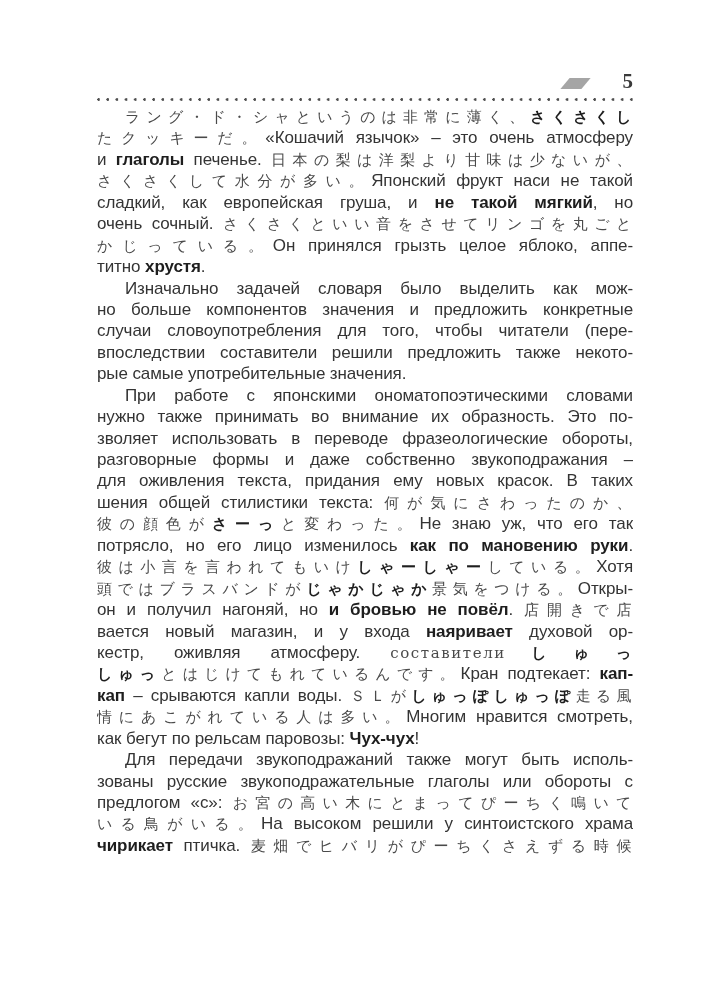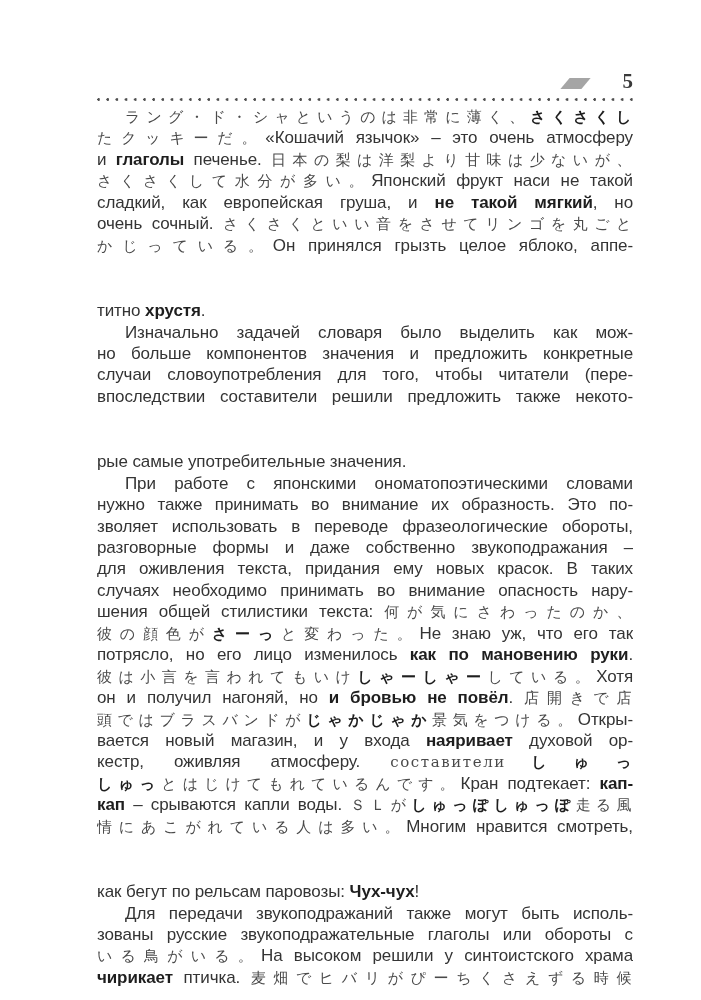--- a/index.html
+++ b/index.html
@@ -32,21 +32,21 @@
   .textblock{
     position:absolute; left:97px; top:106px; width:536px;
   }
   .line{
     height:21.45px; line-height:21.45px; font-size:17px;
     text-align:justify; text-align-last:justify;
     white-space:nowrap; overflow:hidden;
     letter-spacing:-0.1px;
   }
   .line.ind{text-indent:28px;}
-  .line.end{text-align-last:left;margin-top:44px;}
+  .line.end{text-align-last:left;}
   .b{font-weight:700; color:var(--bold);}
   .jp{
     font-family:"DejaVu Serif", serif;
     color:var(--jp); letter-spacing:1.6px; font-size:15px;
   }
   .jp.b{font-family:"DejaVu Sans", sans-serif; color:var(--bold);}
 </style>
 </head>
 <body>
 
@@ -70,32 +70,32 @@
       <div class="line ind"><span class="ru">Изначально задачей словаря было выделить как мож-</span></div>
       <div class="line"><span class="ru">но больше компонентов значения и предложить конкретные</span></div>
       <div class="line"><span class="ru">случаи словоупотребления для того, чтобы читатели (пере-</span></div>
       <div class="line"><span class="ru">впоследствии составители решили предложить также некото-</span></div>
       <div class="line end"><span class="ru">рые самые употребительные значения.</span></div>
       <div class="line ind"><span class="ru">При работе с японскими ономатопоэтическими словами</span></div>
       <div class="line"><span class="ru">нужно также принимать во внимание их образность. Это по-</span></div>
       <div class="line"><span class="ru">зволяет использовать в переводе фразеологические обороты,</span></div>
       <div class="line"><span class="ru">разговорные формы и даже собственно звукоподражания –</span></div>
       <div class="line"><span class="ru">для оживления текста, придания ему новых красок. В таких</span></div>
-      <div class="line"><span class="ru">случаях необходимо принимать во внимание опасность нару-</span></div>
       <div class="line"><span class="ru">шения общей стилистики текста: </span><span class="jp">何が気にさわったのか、</span></div>
       <div class="line"><span class="jp">彼の顔色が</span><span class="jp b">さーっ</span><span class="jp">と変わった。</span><span class="ru">Не знаю уж, что его так</span></div>
       <div class="line"><span class="ru">потрясло, но его лицо изменилось </span><span class="ru b">как по мановению руки</span><span class="ru">.</span></div>
       <div class="line"><span class="jp">彼は小言を言われてもいけ</span><span class="jp b">しゃーしゃー</span><span class="jp">している。</span><span class="ru">Хотя</span></div>
+      <div class="line"><span class="jp">頭ではブラスバンドが</span><span class="jp b">じゃかじゃか</span><span class="jp">景気をつける。</span><span class="ru">Откры-</span></div>
       <div class="line"><span class="ru">он и получил нагоняй, но </span><span class="ru b">и бровью не повёл</span><span class="ru">. </span><span class="jp">店開きで店</span></div>
-      <div class="line"><span class="jp">頭ではブラスバンドが</span><span class="jp b">じゃかじゃか</span><span class="jp">景気をつける。</span><span class="ru">Откры-</span></div>
       <div class="line"><span class="ru">вается новый магазин, и у входа </span><span class="ru b">наяривает</span><span class="ru"> духовой ор-</span></div>
       <div class="line"><span class="ru">кестр, оживляя атмосферу. </span><span class="jp">составители</span><span class="jp b">しゅっ</span></div>
       <div class="line"><span class="jp b">しゅっ</span><span class="jp">とはじけてもれているんです。</span><span class="ru">Кран подтекает: </span><span class="ru b">кап-</span></div>
       <div class="line"><span class="ru b">кап</span><span class="ru"> – срываются капли воды. </span><span class="jp">ＳＬが</span><span class="jp b">しゅっぽしゅっぽ</span><span class="jp">走る風</span></div>
       <div class="line"><span class="jp">情にあこがれている人は多い。</span><span class="ru">Многим нравится смотреть,</span></div>
       <div class="line end"><span class="ru">как бегут по рельсам паровозы: </span><span class="ru b">Чух-чух</span><span class="ru">!</span></div>
       <div class="line ind"><span class="ru">Для передачи звукоподражаний также могут быть исполь-</span></div>
       <div class="line"><span class="ru">зованы русские звукоподражательные глаголы или обороты с</span></div>
+      <div class="line"><span class="ru">предлогом «с»: </span><span class="jp">お宮の高い木にとまってぴーちく鳴いて</span></div>
       <div class="line"><span class="jp">いる鳥がいる。</span><span class="ru">На высоком решили у синтоистского храма</span></div>
       <div class="line"><span class="ru b">чирикает</span><span class="ru"> птичка. </span><span class="jp">麦畑でヒバリがぴーちくさえずる時候</span></div>
     </div>
 
 </div>
 
 </body></html>

